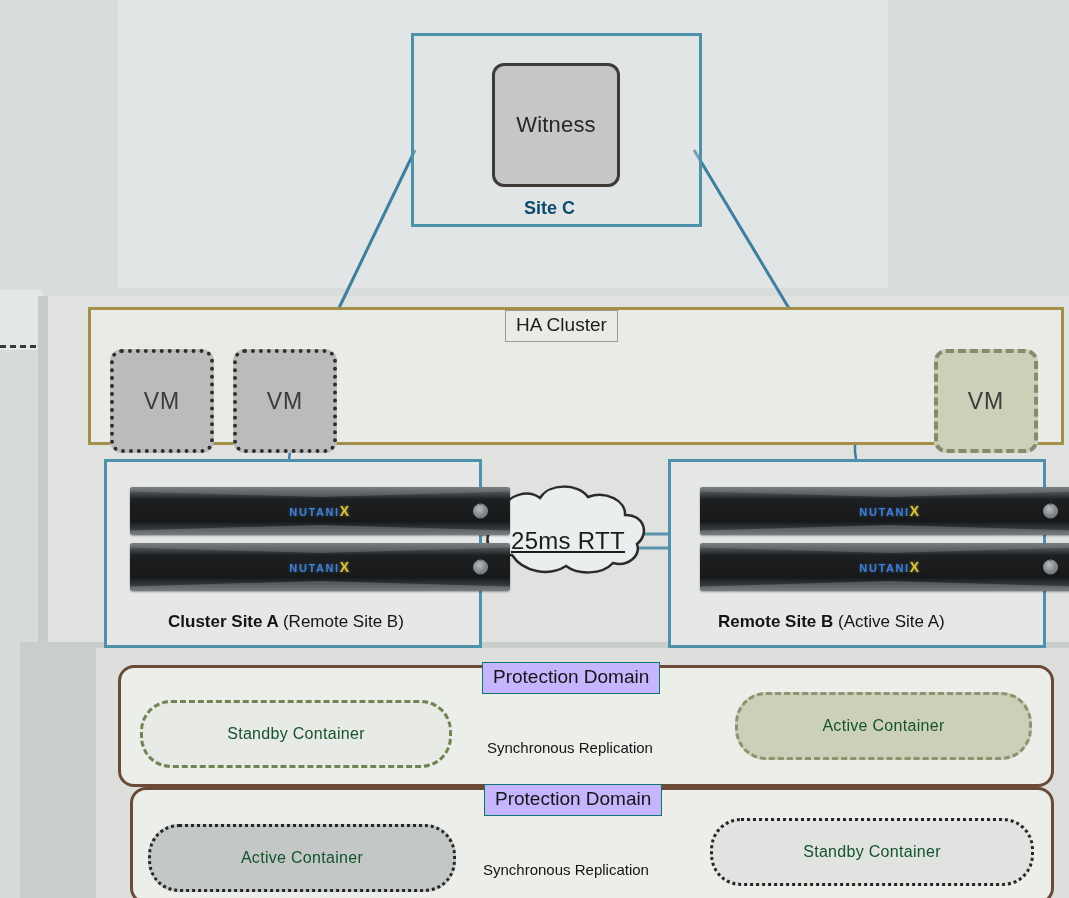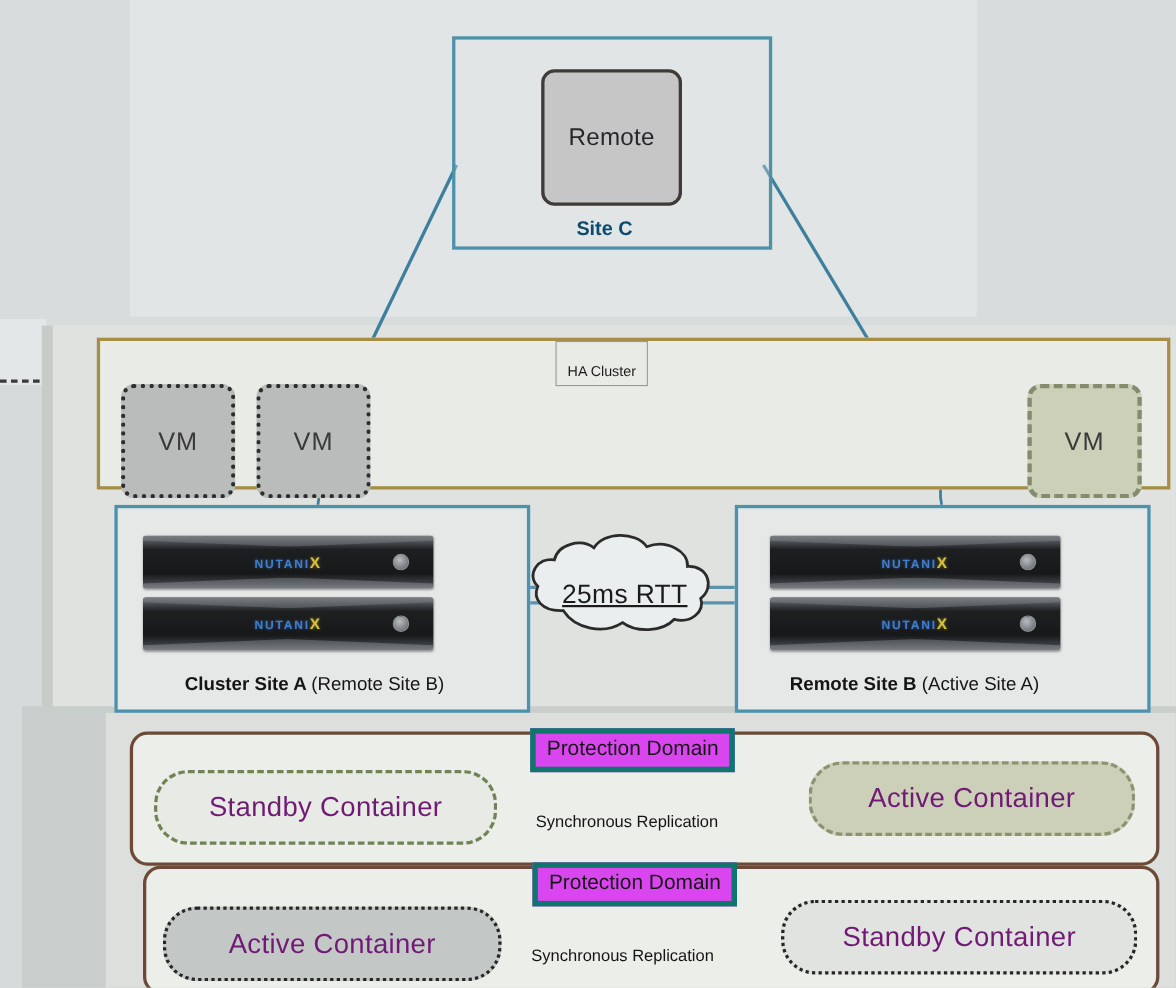--- a/index.html
+++ b/index.html
@@ -41,41 +41,41 @@
   }
   #siteC-label{left:524px;top:198px;font-size:18px;font-weight:bold;}
 
   
   #ha-box{
     position:absolute;left:88px;top:307px;width:970px;height:132px;
     border:3px solid #a58e49;background:#e9ebe6;
   }
   #ha-label{
     position:absolute;left:505px;top:310px;
-    padding:19px 10px 5px 10px;background:#e9ebe6;border:1px solid #9a9a95;
-    font-size:13px;color:#1d1d1d;
+    padding:3px 10px 5px 10px;background:#e9ebe6;border:1px solid #9a9a95;
+    font-size:19px;color:#1d1d1d;
   }
   .vm{
     position:absolute;width:96px;height:96px;border-radius:12px;
     display:flex;align-items:center;justify-content:center;
     font-size:23px;color:#3a3a3a;letter-spacing:1px;margin-top:24px;
   }
   #vm1{left:110px;top:325px;background:#b9bcbb;border:4px dotted #2e2e2e;}
   #vm2{left:233px;top:325px;background:#b9bcbb;border:4px dotted #2e2e2e;}
   #vm3{left:934px;top:325px;background:#ccd0b8;border:4px dashed #858b6d;}
 
   
   .site-frame{position:absolute;border:3px solid #4e91ab;background:#e5e8e6;}
   #siteA-frame{left:104px;top:459px;width:372px;height:183px;}
   #siteB-frame{left:668px;top:459px;width:372px;height:183px;}
   .node-stack{position:absolute;width:324px;height:108px;}
   #nodesA{left:130px;top:487px;}
   #nodesB{left:700px;top:487px;}
   .node{
-    position:relative;width:264px;height:48px;margin-bottom:8px;
+    position:relative;width:380px;height:48px;margin-bottom:8px;
     background:linear-gradient(180deg,#6d7175 0%,#4a4e52 12%,#1d1f21 26%,#17181a 72%,#3c4044 90%,#63686c 100%);
     border-radius:3px;
     box-shadow:0 1px 2px rgba(0,0,0,.35);
     overflow:hidden;
   }
   .node::before{
     content:"";position:absolute;left:0;top:0;width:100%;height:10px;
     background:linear-gradient(180deg,#7d8186,#55595d);
     clip-path:polygon(0 0,100% 0,100% 45%,50% 100%,0 45%);
     opacity:.85;
@@ -111,29 +111,29 @@
     font-size:24px;color:#1b1b1b;z-index:3;letter-spacing:.3px;text-decoration:underline;
   }
 
   
   .pd{
     position:absolute;border:3px solid #6b4a37;border-radius:16px;background:#eceeea;
   }
   #pd1{left:118px;top:665px;width:930px;height:116px;}
   #pd2{left:130px;top:787px;width:918px;height:111px;}
   .pd-label{
-    position:absolute;padding:3px 10px 5px 10px;background:#d946ef;
-    border:5px solid #0f766e;font-size:19px;color:#161616;white-space:nowrap;
+    position:absolute;padding:3px 10px 5px 10px;background:#c4b5fd;
+    border:1px solid #0f766e;font-size:19px;color:#161616;white-space:nowrap;
   }
   #pd1-label{left:482px;top:662px;}
   #pd2-label{left:484px;top:784px;}
   .container-pill{
     position:absolute;height:62px;border-radius:31px;
     display:flex;align-items:center;justify-content:center;
-    font-size:25px;color:#701a75;letter-spacing:.3px;
+    font-size:16px;color:#14532d;letter-spacing:.3px;
   }
   #c-standby1{left:140px;top:700px;width:306px;background:#e8eae6;border:3px dashed #6f8452;}
   #c-active1 {left:735px;top:692px;width:291px;background:#ccd0b8;border:3px dashed #8d9370;}
   #c-active2 {left:148px;top:824px;width:302px;background:#c3c7c5;border:3px dotted #262626;}
   #c-standby2{left:710px;top:818px;width:318px;background:#e0e3df;border:3px dotted #262626;}
   .repl-label{position:absolute;font-size:15px;font-weight:normal;color:#141414;white-space:nowrap;}
   #repl1{left:487px;top:739px;}
   #repl2{left:483px;top:861px;}
 </style>
 </head>
@@ -181,21 +181,21 @@
              C641,556 628,567 613,563
              C602,575 578,575 566,566
              C549,577 523,572 512,555 Z" fill="#ebeeee" stroke="#2b2b2b" stroke-width="2.5"></path>
 
     <line x1="466" y1="723" x2="733" y2="723" stroke="#111" stroke-width="3" marker-start="url(#arrL)"></line>
 
     <line x1="455" y1="855" x2="706" y2="855" stroke="#111" stroke-width="3" marker-end="url(#arrR)"></line>
   </svg>
 
   <div id="siteC-box"></div>
-  <div id="witness-box">Remote</div>
+  <div id="witness-box">Witness</div>
   <div class="lbl" id="siteC-label">Site C</div>
 
   <div id="ha-box"></div>
   <div id="ha-label">HA Cluster</div>
 
   <div class="vm" id="vm1">VM</div>
   <div class="vm" id="vm2">VM</div>
   <div class="vm" id="vm3">VM</div>
 
   <div class="site-frame" id="siteA-frame"></div>

